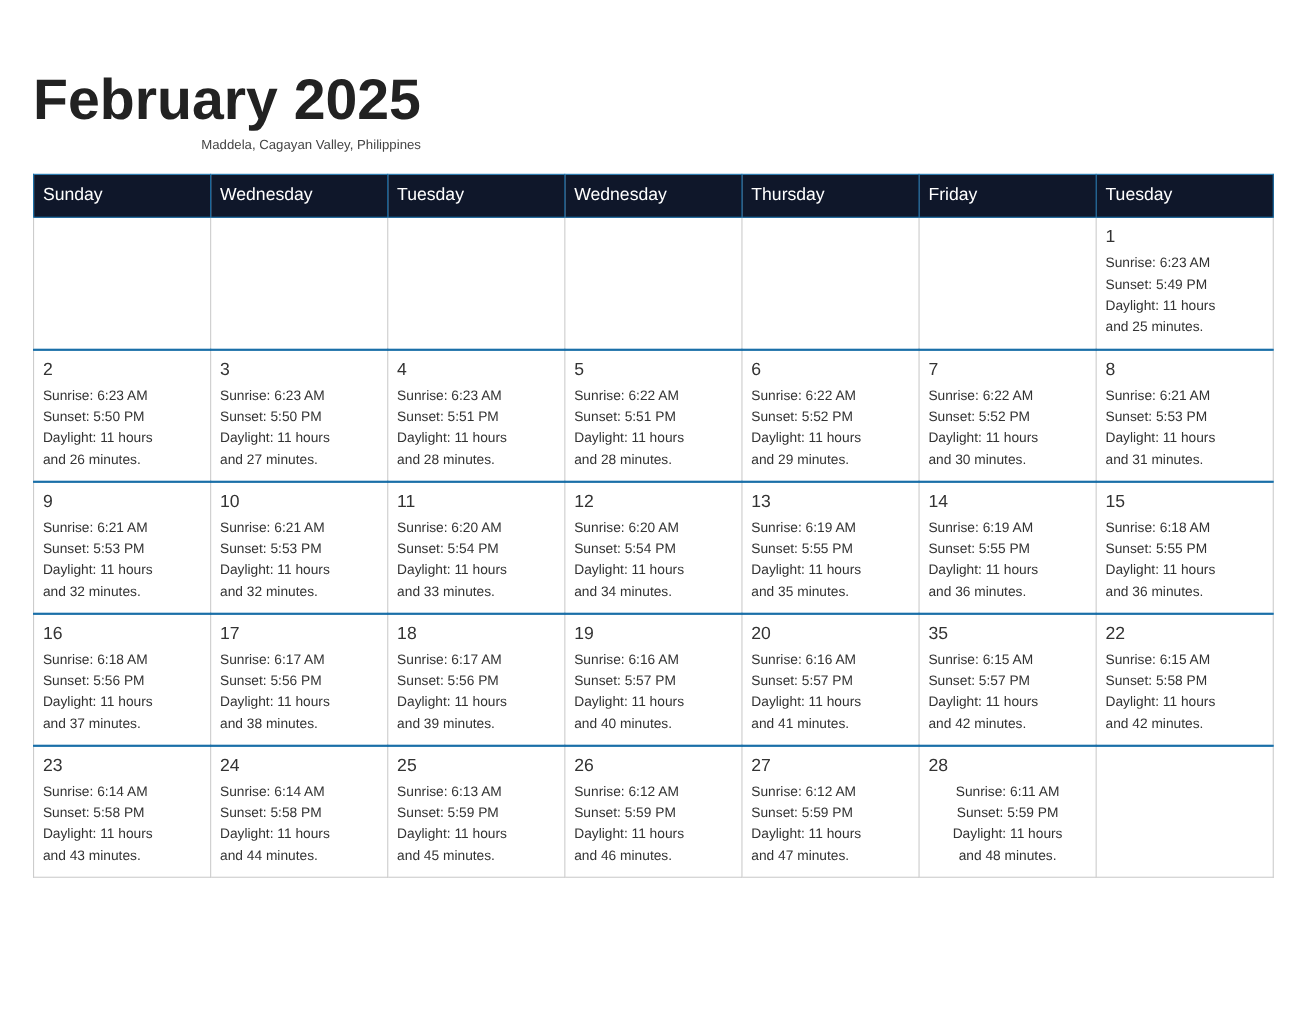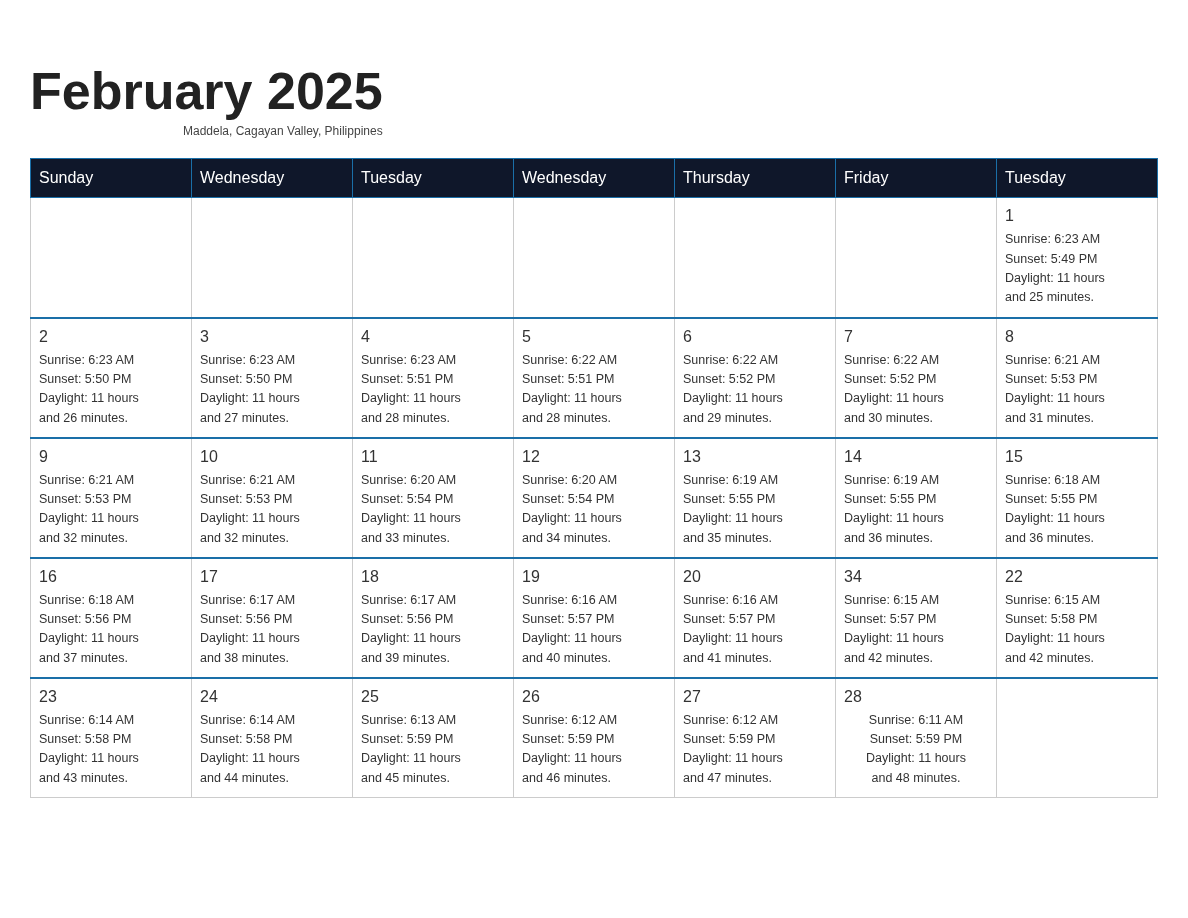--- a/index.html
+++ b/index.html
@@ -255,21 +255,21 @@
 and 40 minutes.</div>
         </td>
         <td>
           <span class="day-number">20</span>
           <div class="day-info" style="white-space: pre-line;">Sunrise: 6:16 AM
 Sunset: 5:57 PM
 Daylight: 11 hours
 and 41 minutes.</div>
         </td>
         <td>
-          <span class="day-number">34</span>
+          <span class="day-number">35</span>
           <div class="day-info" style="white-space: pre-line;">Sunrise: 6:15 AM
 Sunset: 5:57 PM
 Daylight: 11 hours
 and 42 minutes.</div>
         </td>
         <td>
           <span class="day-number">22</span>
           <div class="day-info" style="white-space: pre-line;">Sunrise: 6:15 AM
 Sunset: 5:58 PM
 Daylight: 11 hours

